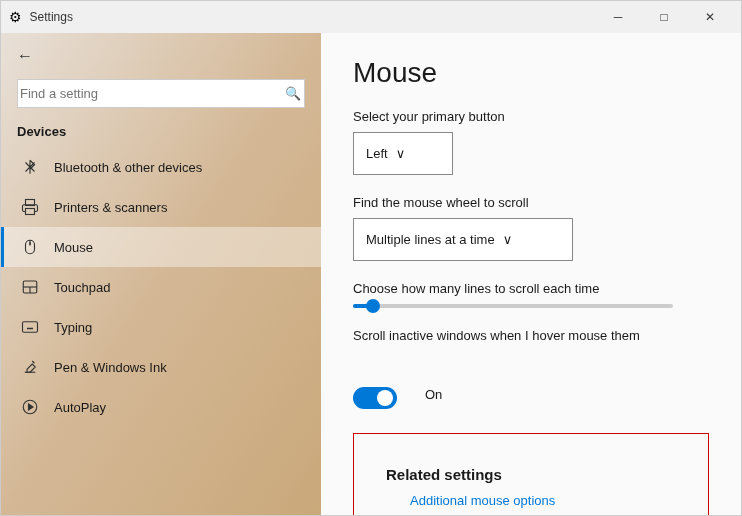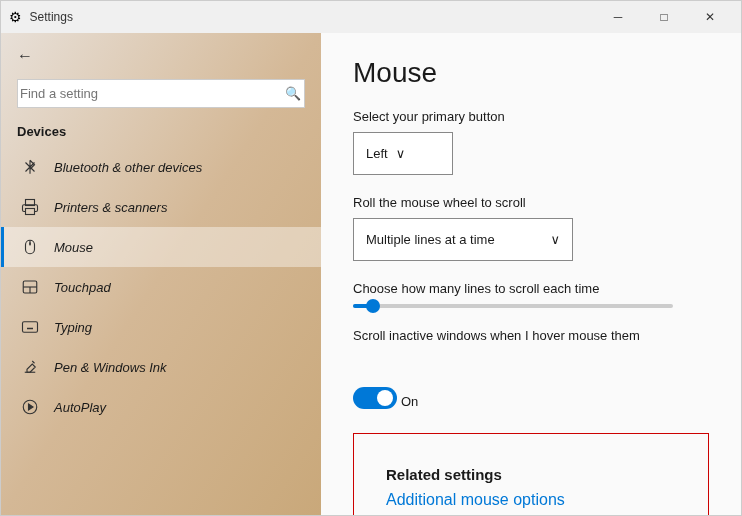--- a/index.html
+++ b/index.html
@@ -117,21 +117,20 @@
 
     .sidebar-item {
       display: flex;
       align-items: center;
       gap: 14px;
       padding: 10px 16px;
       cursor: pointer;
       font-size: 13px;
       color: #1a1a1a;
       border-left: 3px solid transparent;
-      font-style: italic;
     }
     .sidebar-item.active {
       background: rgba(255,255,255,0.4);
       border-left: 3px solid #0078d7;
     }
     .sidebar-icon {
       width: 20px;
       height: 20px;
       display: flex;
       align-items: center;
@@ -203,22 +202,22 @@
       background: #0078d7;
       border-radius: 50%;
       position: absolute;
       left: 13px;
       top: -5px;
       cursor: pointer;
     }
 
     .toggle-row {
       display: flex;
-      align-items: flex-end;
-      gap: 4px;
+      align-items: flex-start;
+      gap: 28px;
       margin-bottom: 24px;
       margin-top: 44px;
     }
     .toggle {
       width: 44px;
       height: 22px;
       background: #0078d7;
       border-radius: 11px;
       position: relative;
       cursor: pointer;
@@ -245,24 +244,25 @@
       padding: 32px;
       margin-top: 4px;
     }
     .related-settings-title {
       font-size: 15px;
       font-weight: 600;
       color: #1a1a1a;
       margin-bottom: 8px;
     }
     .related-link {
-      font-size: 16px;
+      font-size: 13px;
       color: #0078d7;
       cursor: pointer;
       text-decoration: none;
+      margin-left: 24px;
     }
 
     
     .right-panel::-webkit-scrollbar { width: 6px; }
     .right-panel::-webkit-scrollbar-track { background: #f0f0f0; }
     .right-panel::-webkit-scrollbar-thumb { background: #bbb; }
   </style>
 </head>
 <body>
 
@@ -374,22 +374,22 @@
 
     <div class="right-panel">
       <h1 class="page-title">Mouse</h1>
 
       <p class="setting-label">Select your primary button</p>
       <button class="dropdown-btn">
         <span>Left</span>
         <span>∨</span>
       </button>
 
-      <p class="setting-label">Roll the mouse wheel to scroll</p>
-      <button class="dropdown-btn" style="min-width:220px;justify-content:space-between;">
+      <p class="setting-label">Find the mouse wheel to scroll</p>
+      <button class="dropdown-btn" style="min-width:220px;">
         <span>Multiple lines at a time</span>
         <span>∨</span>
       </button>
 
       <p class="setting-label">Choose how many lines to scroll each time</p>
       <div class="slider-container">
         <div class="slider-track">
           <div class="slider-fill"></div>
           <div class="slider-thumb"></div>
         </div>

